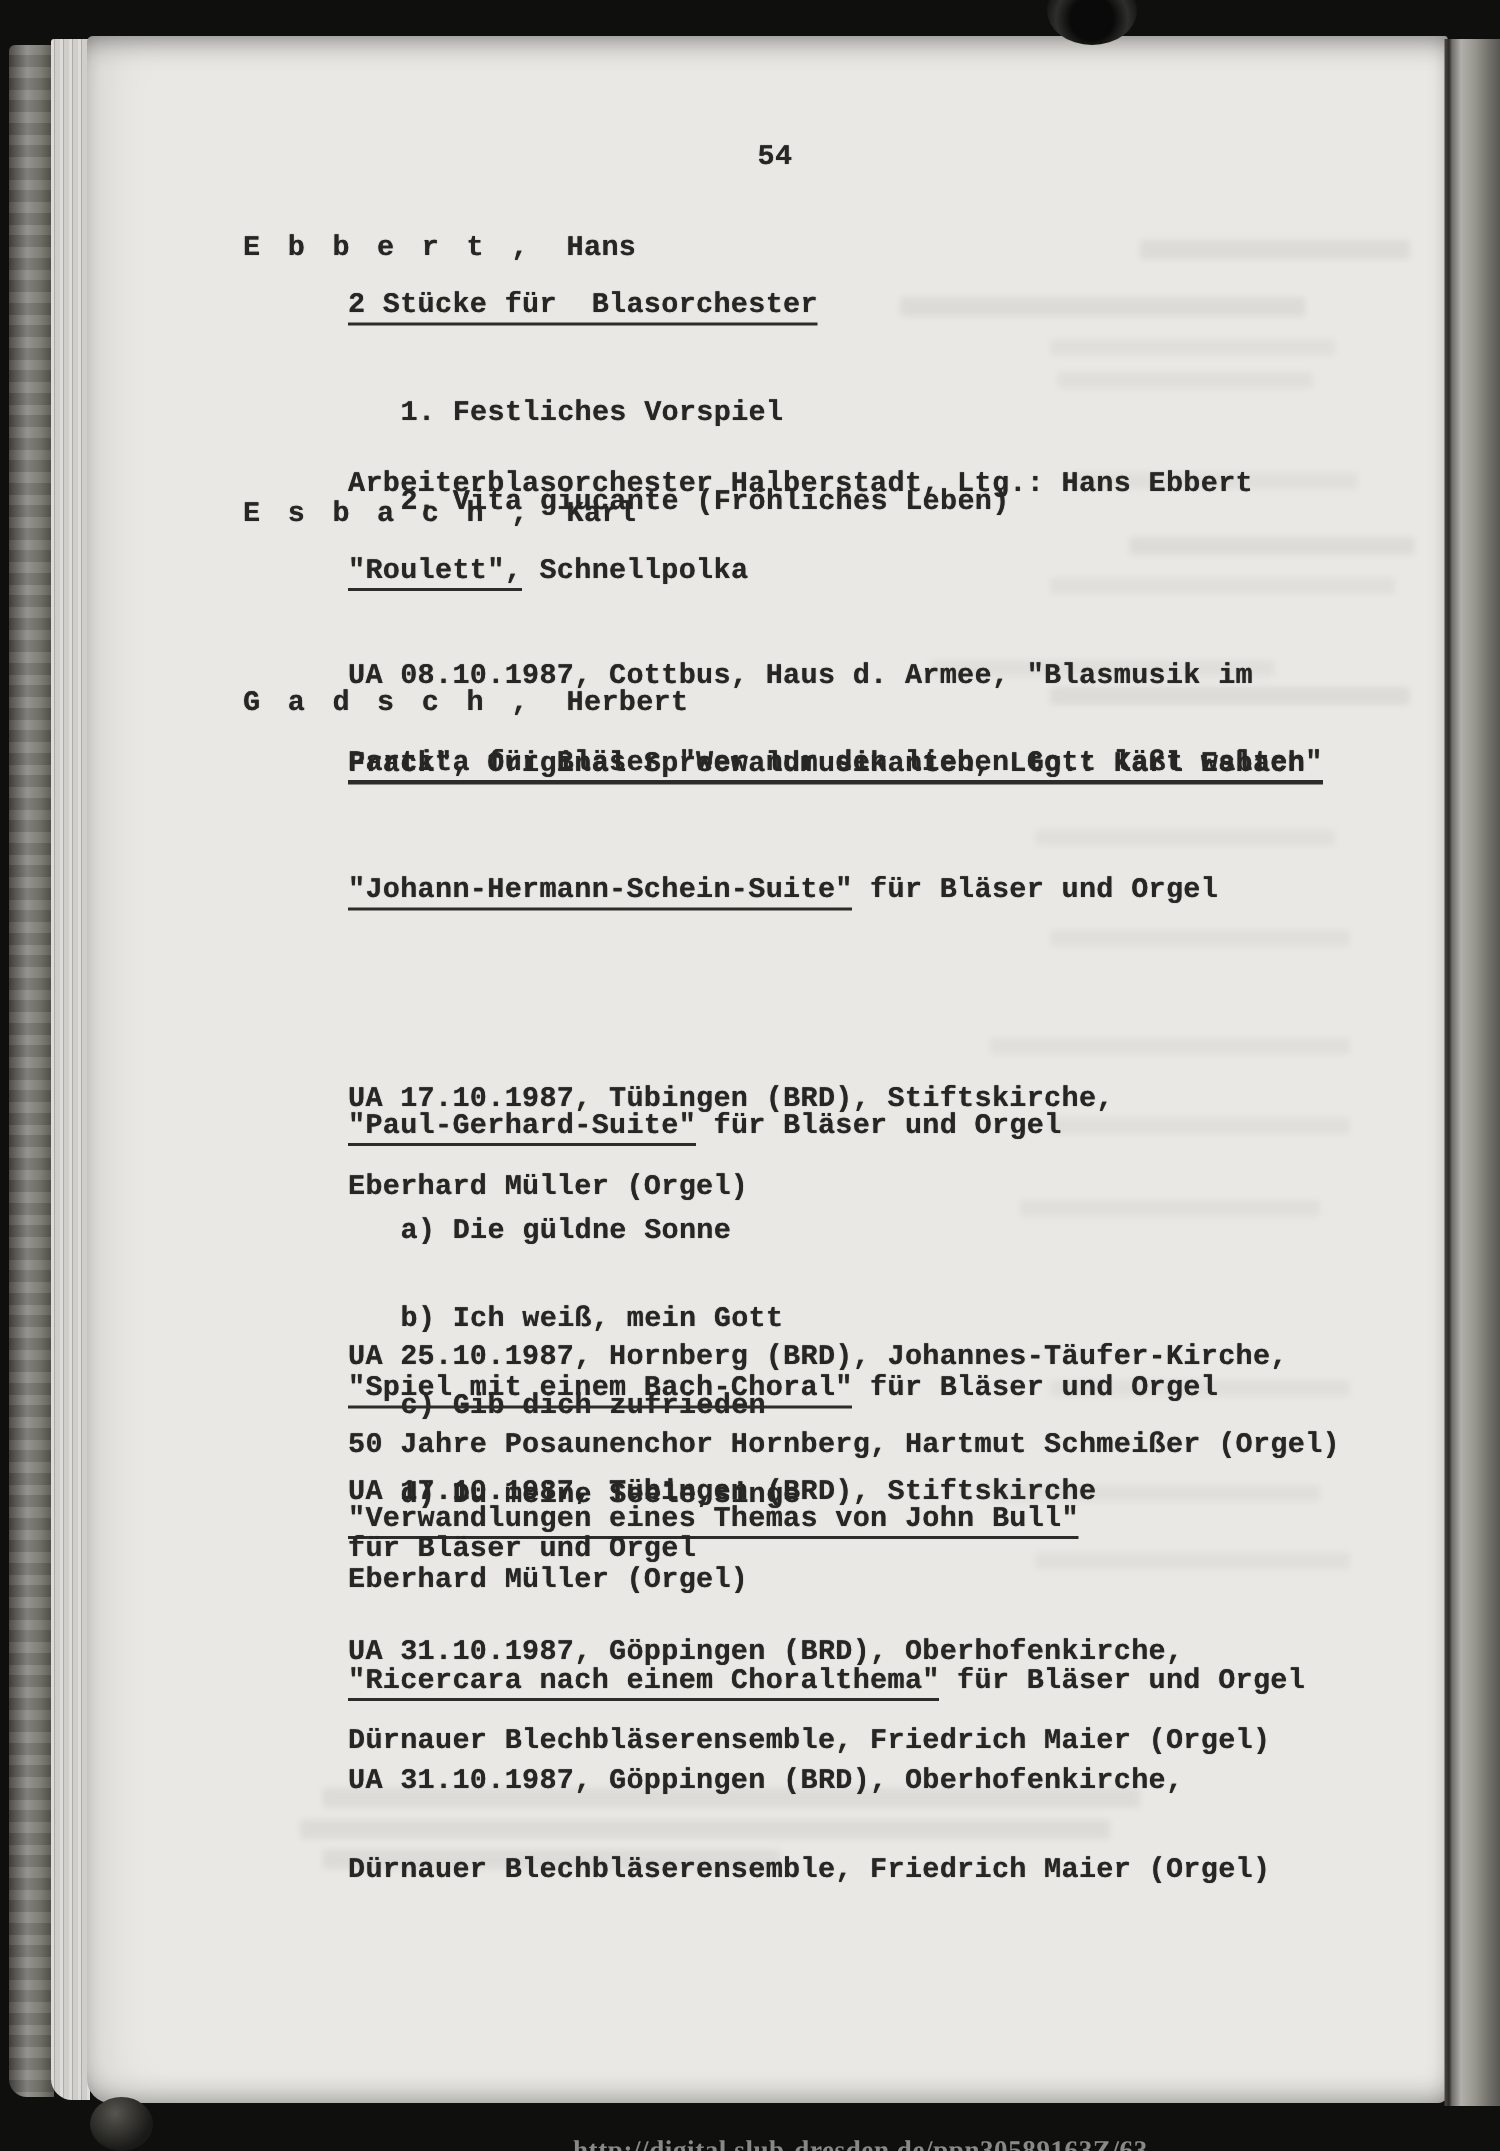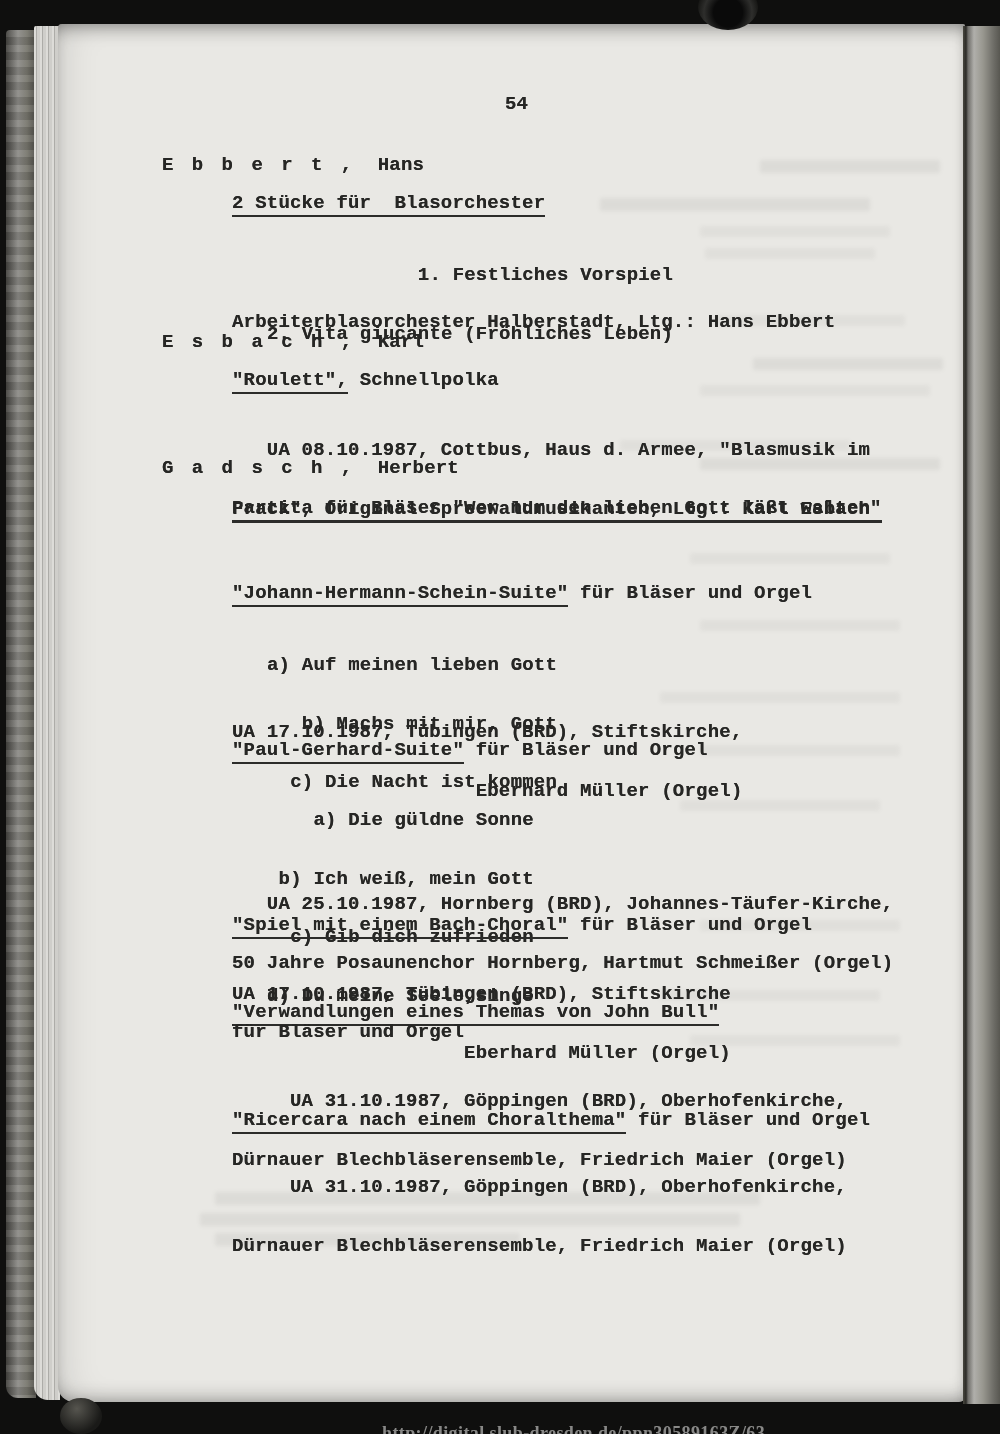--- a/index.html
+++ b/index.html
@@ -2,21 +2,21 @@
 <html><head>
 <meta charset="utf-8">
 <style>
   html,body{margin:0;padding:0;}
   body{
     width:1000px;height:1434px;
     background:#0f0f0e;
     position:relative;overflow:hidden;
     font-family:"Liberation Mono","DejaVu Sans Mono",monospace;
   }
-  .scene{position:absolute;inset:0;text-align:right;}
+  .scene{position:absolute;inset:0;}
 
   
   .spine{
     position:absolute;left:6px;top:30px;width:30px;height:1368px;
     background:
       repeating-linear-gradient(180deg, rgba(255,255,255,0.05) 0 7px, rgba(0,0,0,0.10) 7px 15px),
       linear-gradient(90deg,#454440,#8e8d89 40%,#79786f 70%,#504f49);
     border-radius:4px 0 0 12px;
   }
   
@@ -130,25 +130,20 @@
   <div class="t" style="left:232px;top:402px">
     <div>UA 08.10.1987, Cottbus, Haus d. Armee, "Blasmusik im</div>
     <div>Frack", Original Spreewaldmusikanten, Ltg.: Karl Esbach</div>
   </div>
 
   <div class="t composer" style="left:162px;top:459px"><span>G a d s c h ,</span><span class="fn">Herbert</span></div>
 
   <div class="t" style="left:232px;top:499px"><span class="u3">Partita für Bläser "Wer nur den lieben Gott läßt walten"</span></div>
 
   <div class="t" style="left:232px;top:584px"><span class="u">"Johann-Hermann-Schein-Suite"</span><span> für Bläser und Orgel</span></div>
-  <div class="t" style="left:267px;top:617px">
-    <div>a) Auf meinen lieben Gott</div>
-    <div>b) Machs mit mir, Gott</div>
-    <div>c) Die Nacht ist kommen</div>
-  </div>
   <div class="t" style="left:232px;top:684px">
     <div>UA 17.10.1987, Tübingen (BRD), Stiftskirche,</div>
     <div>Eberhard Müller (Orgel)</div>
   </div>
 
   <div class="t" style="left:232px;top:741px"><span class="u">"Paul-Gerhard-Suite"</span><span> für Bläser und Orgel</span></div>
   <div class="t" style="left:267px;top:772px">
     <div>a) Die güldne Sonne</div>
     <div>b) Ich weiß, mein Gott</div>
     <div>c) Gib dich zufrieden</div>

